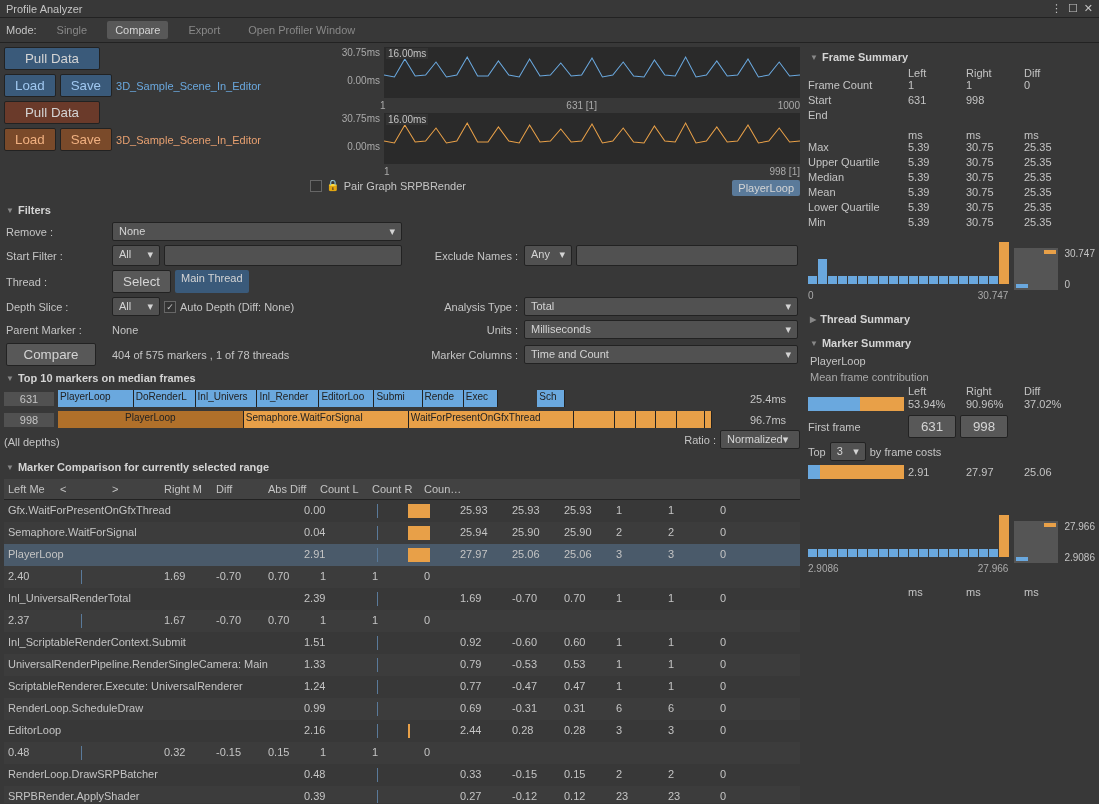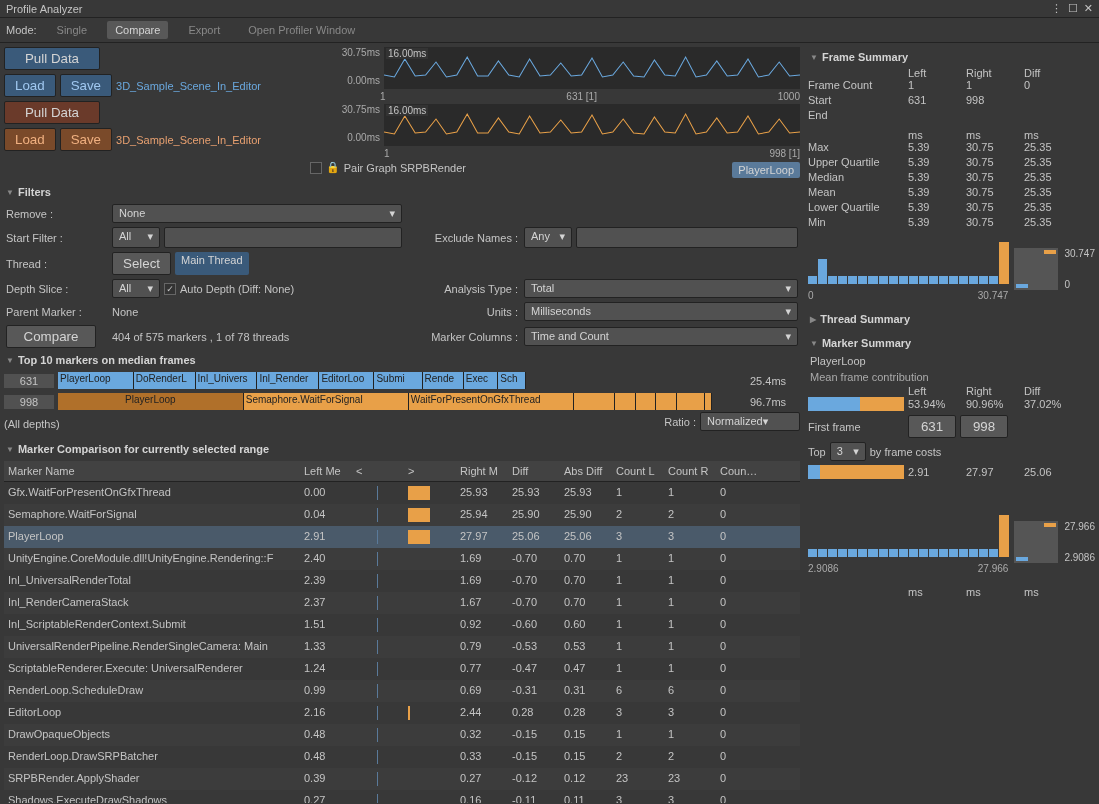--- a/index.html
+++ b/index.html
@@ -44,21 +44,21 @@
   cursor: pointer;
   border-radius: 2px;
 }
 .btn.orange { background: #7a4a2a; color: #f0b080; }
 .btn.blue { background: #3a5a7a; color: #a0c8f0; }
 .label-blue { color: #6aa8de; }
 .label-orange { color: #e8a070; }
 .graph-area { display: flex; gap: 4px; align-items: flex-start; margin-bottom: 2px; }
 .graph-labels { width: 70px; text-align: right; font-size: 10px; color: #aaa; }
 .graph-labels div { height: 14px; }
-.graph-svg { flex: 1; height: 42px; background: #2a2a2a; position: relative; }
+.graph-svg { flex: 1; height: 51px; background: #2a2a2a; position: relative; }
 .graph-footer { display: flex; font-size: 10px; color: #aaa; margin-bottom: 2px; }
 .section-header {
   display: flex;
   align-items: center;
   gap: 4px;
   font-weight: bold;
   color: #d4d4d4;
   padding: 4px 2px;
 }
 .section-header::before {
@@ -279,21 +279,21 @@
     <span style="width:50px;background:#515151;text-align:center;padding:1px 0">631</span>
     <div class="bar-track" id="top10-bar-1">
           <div class="seg blue" style="width: 11%;">PlayerLoop</div>
           <div class="seg blue" style="width: 9%;">DoRenderL</div>
           <div class="seg blue" style="width: 9%;">Inl_Univers</div>
           <div class="seg blue" style="width: 9%;">Inl_Render</div>
           <div class="seg blue" style="width: 8%;">EditorLoo</div>
           <div class="seg blue" style="width: 7%;">Submi</div>
           <div class="seg blue" style="width: 6%;">Rende</div>
           <div class="seg blue" style="width: 5%;">Exec</div>
-          <div class="seg blue" style="width: 4%;">Sch</div>
+          <div class="seg blue" style="width: 4%; margin-left: 39px;">Sch</div>
         </div>
     <span style="width:50px">25.4ms</span>
   </div>
   <div class="bar-row">
     <span style="width:50px;background:#515151;text-align:center;padding:1px 0">998</span>
     <div class="bar-track">
       <div class="seg dark-orange" style="width:27%;text-align:center">PlayerLoop</div>
       <div class="seg orange" style="width:24%">Semaphore.WaitForSignal</div>
       <div class="seg orange" style="width:24%">WaitForPresentOnGfxThread</div>
       <div class="seg orange" style="width:6%"></div>
@@ -302,31 +302,30 @@
       <div class="seg orange" style="width:3%"></div>
       <div class="seg orange" style="width:4%"></div>
       <div class="seg orange" style="width:1%"></div>
     </div>
     <span style="width:50px">96.7ms</span>
   </div>
   <div class="row" style="justify-content:space-between">
     <span>(All depths)</span>
     <div class="row">
       <span>Ratio :</span>
-      <div class="select" style="width:100px;display:flex;justify-content:flex-start">
+      <div class="select" style="width:80px;display:flex;justify-content:flex-start">
             <span>Normalized</span>
             <span>▾</span>
           </div>
     </div>
   </div>
 
   <div class="section-header">Marker Comparison for currently selected range</div>
   <div class="table">
     <div class="thead">
-      <div class="tcell c-name">Marker Name</div>
       <div class="tcell c-lm">Left Me</div>
       <div class="tcell c-lt">&lt;</div>
       <div class="tcell c-gt">&gt;</div>
       <div class="tcell c-rm">Right M</div>
       <div class="tcell c-diff">Diff</div>
       <div class="tcell c-abs">Abs Diff</div>
       <div class="tcell c-cl">Count L</div>
       <div class="tcell c-cr">Count R</div>
       <div class="tcell c-cd">Count D</div>
     </div>
@@ -391,21 +390,20 @@
               </div>
             </div>
             <div class="tcell c-rm">27.97</div>
             <div class="tcell c-diff">25.06</div>
             <div class="tcell c-abs">25.06</div>
             <div class="tcell c-cl">3</div>
             <div class="tcell c-cr">3</div>
             <div class="tcell c-cd">0</div>
           </div>
           <div class="trow">
-            <div class="tcell c-name">UnityEngine.CoreModule.dll!UnityEngine.Rendering::F</div>
             <div class="tcell c-lm">2.40</div>
             <div class="tcell c-lt">
               <div class="bar-bg">
                 <div class="bar-half left"></div>
               </div>
             </div>
             <div class="tcell c-gt">
               <div class="bar-bg">
                 <div class="bar-half">
                   <div class="bar-fill orange" style="width:0%"></div>
@@ -435,21 +433,20 @@
               </div>
             </div>
             <div class="tcell c-rm">1.69</div>
             <div class="tcell c-diff">-0.70</div>
             <div class="tcell c-abs">0.70</div>
             <div class="tcell c-cl">1</div>
             <div class="tcell c-cr">1</div>
             <div class="tcell c-cd">0</div>
           </div>
           <div class="trow">
-            <div class="tcell c-name">Inl_RenderCameraStack</div>
             <div class="tcell c-lm">2.37</div>
             <div class="tcell c-lt">
               <div class="bar-bg">
                 <div class="bar-half left"></div>
               </div>
             </div>
             <div class="tcell c-gt">
               <div class="bar-bg">
                 <div class="bar-half">
                   <div class="bar-fill orange" style="width:0%"></div>
@@ -567,21 +564,20 @@
               </div>
             </div>
             <div class="tcell c-rm">2.44</div>
             <div class="tcell c-diff">0.28</div>
             <div class="tcell c-abs">0.28</div>
             <div class="tcell c-cl">3</div>
             <div class="tcell c-cr">3</div>
             <div class="tcell c-cd">0</div>
           </div>
           <div class="trow">
-            <div class="tcell c-name">DrawOpaqueObjects</div>
             <div class="tcell c-lm">0.48</div>
             <div class="tcell c-lt">
               <div class="bar-bg">
                 <div class="bar-half left"></div>
               </div>
             </div>
             <div class="tcell c-gt">
               <div class="bar-bg">
                 <div class="bar-half">
                   <div class="bar-fill orange" style="width:0%"></div>

